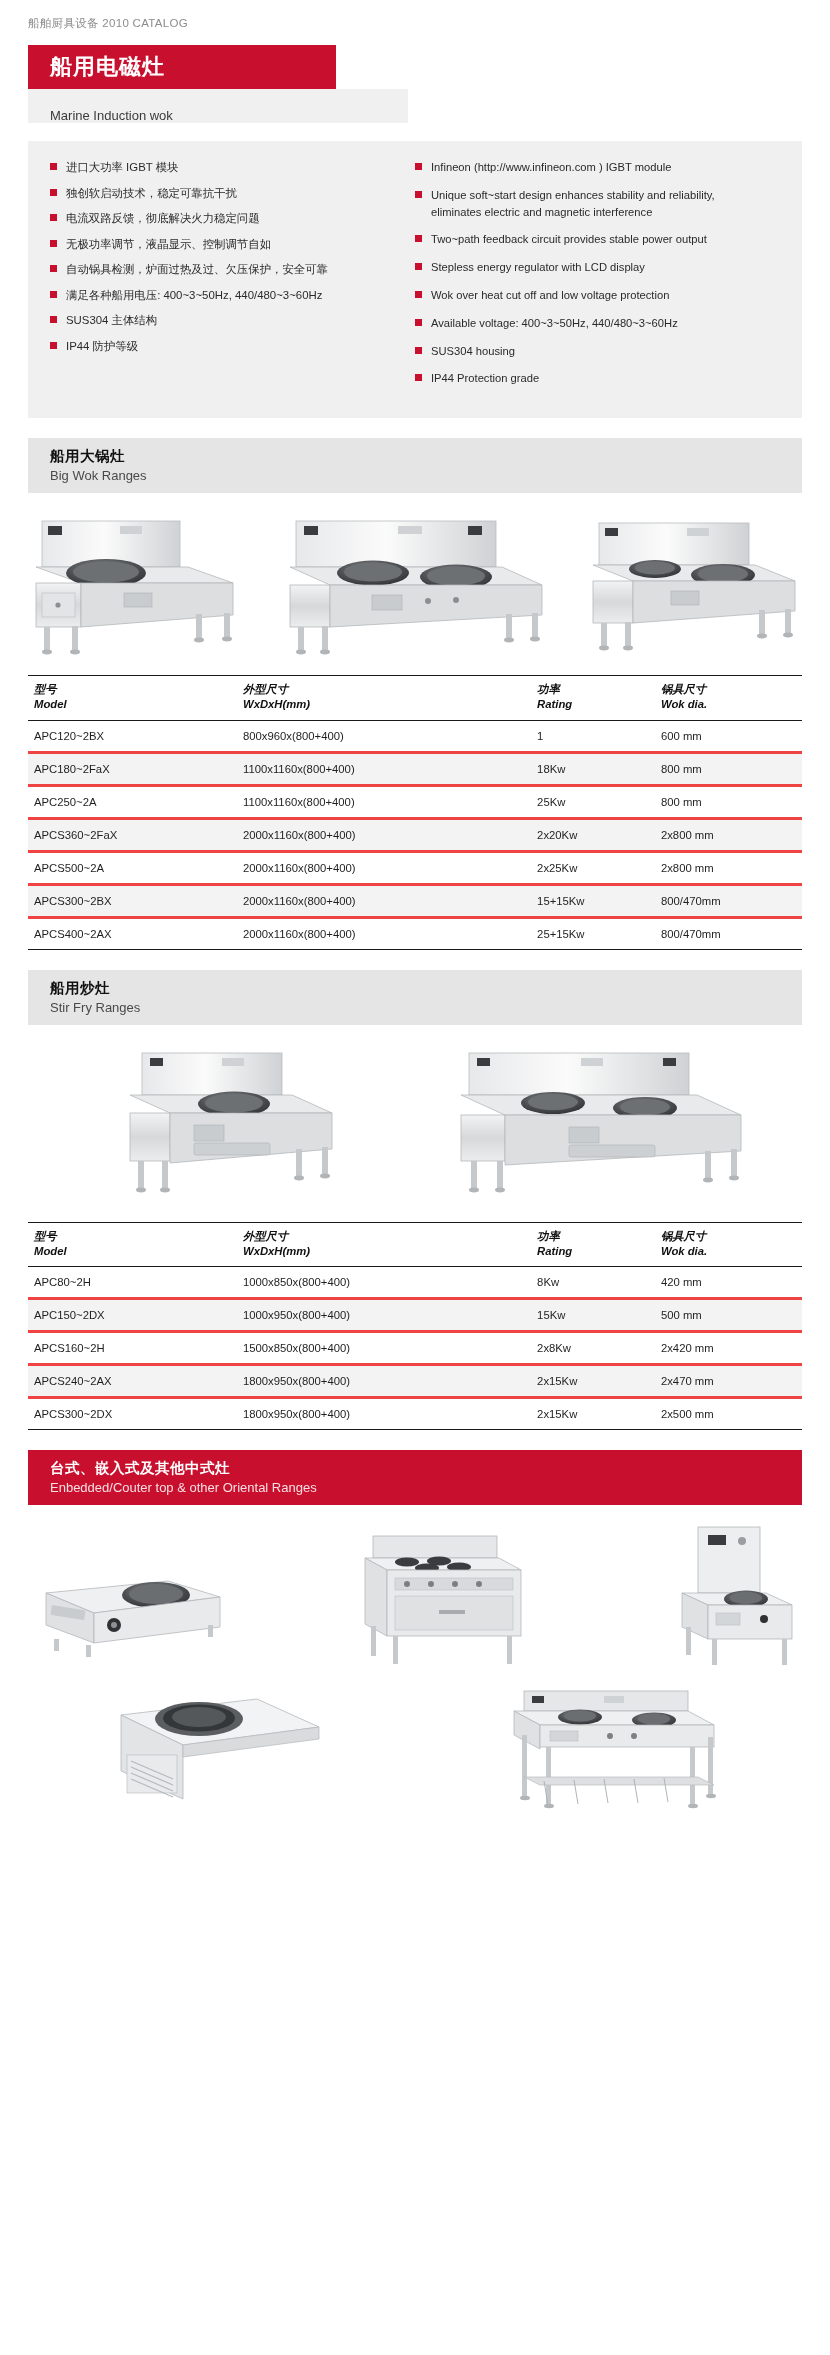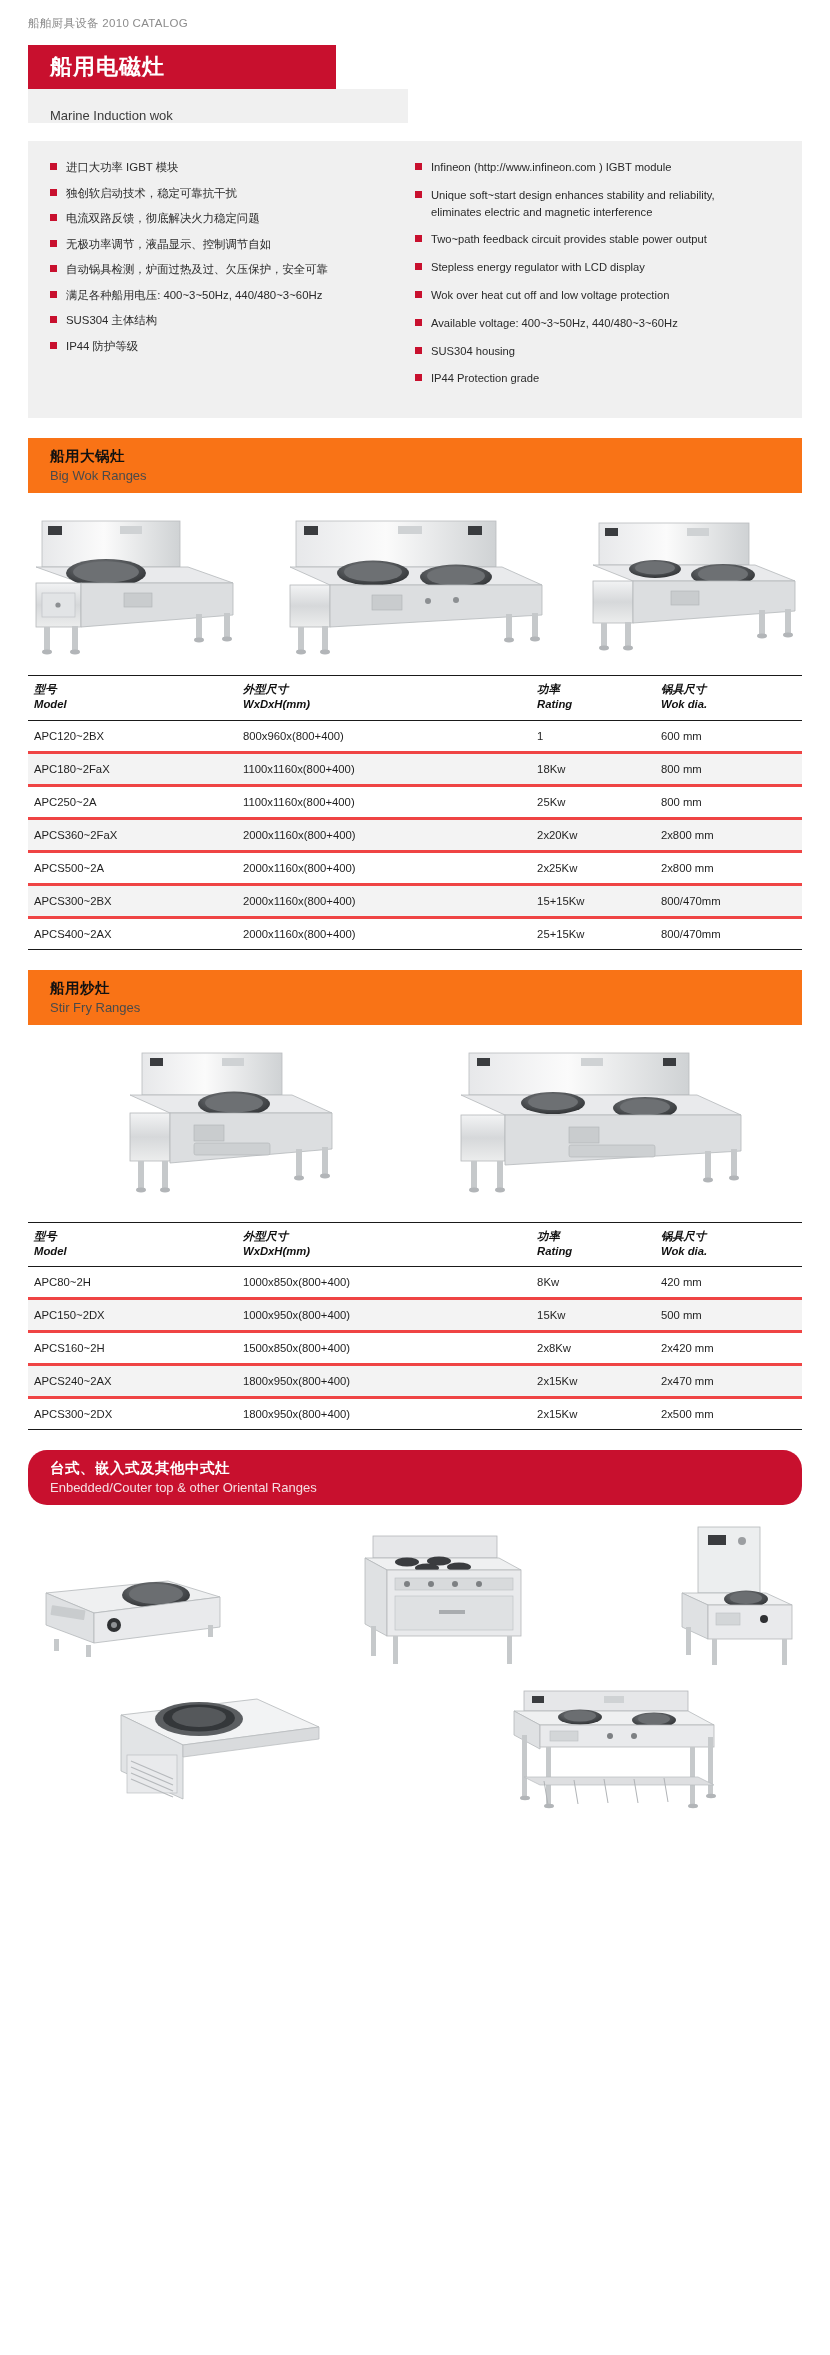--- a/index.html
+++ b/index.html
@@ -52,28 +52,28 @@
   }
   .features li .bullet{
     position:absolute;left:0;top:4px;
     width:7px;height:7px;background:#c8102e;display:block;
   }
   .features .col.en li{font-size:11.2px;line-height:1.5;margin-bottom:11px;}
 
   
   .section-band{
     margin:20px 28px 0 28px;
-    background:#f97316;
+    background:#e5e5e5;
     padding:9px 22px 10px 22px;
     box-sizing:border-box;
   }
   .section-band .cn{font-size:14.5px;color:#111;font-weight:bold;letter-spacing:.5px;}
   .section-band .en{font-size:13px;color:#4a4a4a;margin-top:2px;}
 
-  .section-band.red{background:#c8102e;border-radius:19px;}
+  .section-band.red{background:#c8102e;}
   .section-band.red .cn{color:#fff;}
   .section-band.red .en{color:#f6dfe3;}
 
   
   .gallery{margin:14px 28px 0 28px;display:flex;justify-content:space-between;}
   .gallery.two{justify-content:space-around;}
   .photo{position:relative;}
 
   
   table{

